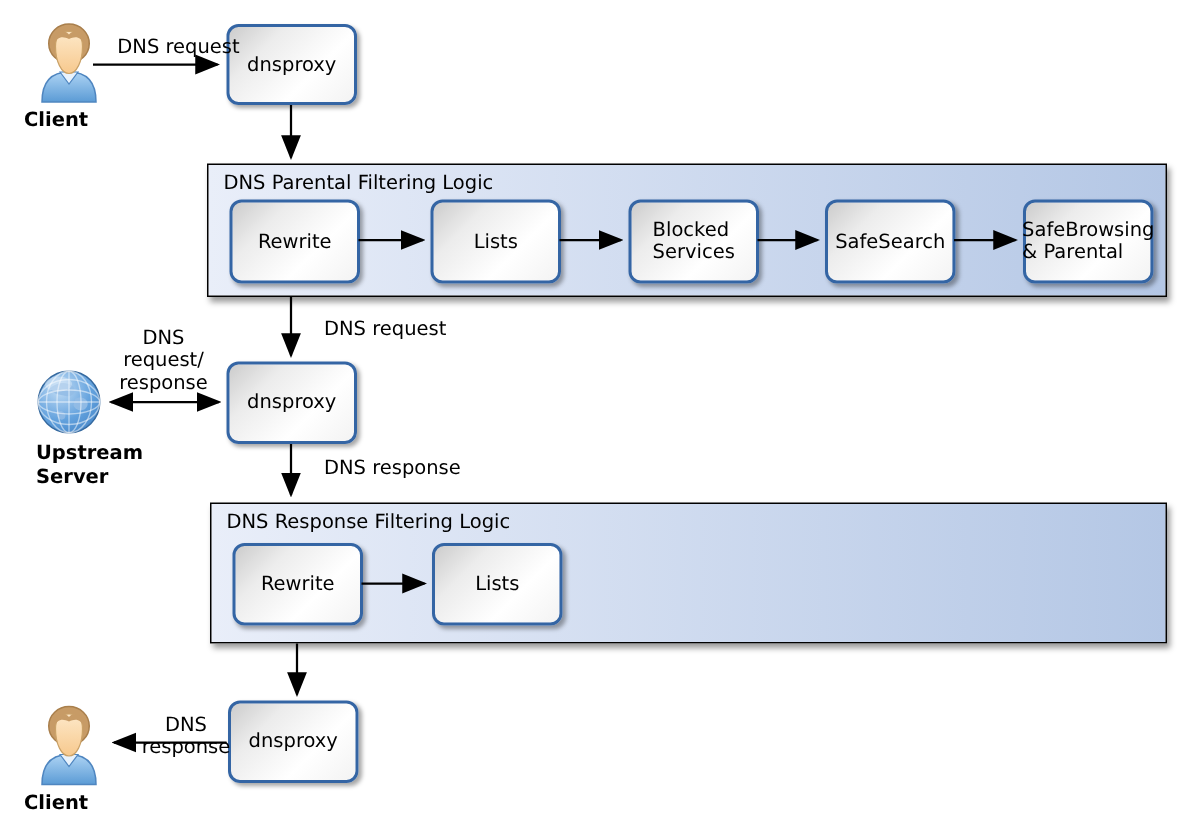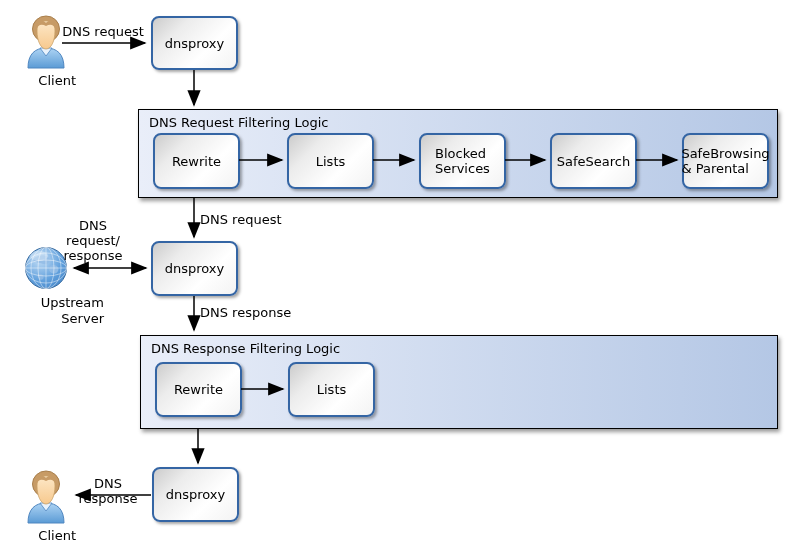--- a/index.html
+++ b/index.html
@@ -41,26 +41,28 @@
     left: 10px;
     top: 5px;
     white-space: nowrap;
   }
   .edge-label {
     position: absolute;
     text-align: center;
     white-space: pre-line;
     line-height: 15px;
     z-index: 3;
+    padding-left: 16px;
   }
   .edge-label.left-align { text-align: left; }
   .caption {
     position: absolute;
-    text-align: right;
+    text-align: left;
     z-index: 3;
+    font-weight: bold;
   }
   .icon { position: absolute; z-index: 2; }
   .edges-layer {
     position: absolute;
     left: 0; top: 0;
     width: 797px; height: 558px;
     pointer-events: none;
     z-index: 5;
   }
 </style>
@@ -86,21 +88,21 @@
     <path d="M13 18 C13 10 17 8 22 8 C27 8 31 10 31 18 C31 28 27 36 22 36 C17 36 13 28 13 18 Z" fill="url(#p1face)" stroke="#caa268" stroke-width="0.8"></path>
     <path d="M12 17 C11 8 19 6 22 10 C25 6 33 8 32 17 C30 11 26 11 22 13 C18 11 14 11 12 17 Z" fill="#c79b66"></path>
   </svg>
   <div class="caption" style="left:16px; top:73px; width:60px;">Client</div>
 
   <div class="edge-label" style="left:60px; top:24px; width:86px;">DNS request</div>
 
   <div class="node" style="left:151px; top:16px; width:87px; height:54px;">dnsproxy</div>
 
   <div class="container-box" style="left:138px; top:109px; width:640px; height:89px;">
-    <div class="container-title">DNS Request Filtering Logic</div>
+    <div class="container-title">DNS Parental Filtering Logic</div>
     <div class="node" style="left:14px; top:23px; width:87px; height:56px;">Rewrite</div>
     <div class="node" style="left:148px; top:23px; width:87px; height:56px;">Lists</div>
     <div class="node" style="left:280px; top:23px; width:87px; height:56px;">Blocked
 Services</div>
     <div class="node" style="left:411px; top:23px; width:87px; height:56px;">SafeSearch</div>
     <div class="node" style="left:543px; top:23px; width:87px; height:56px;">SafeBrowsing
 &amp; Parental</div>
   </div>
 
   <div class="edge-label left-align" style="left:200px; top:212px; width:90px;">DNS request</div>

